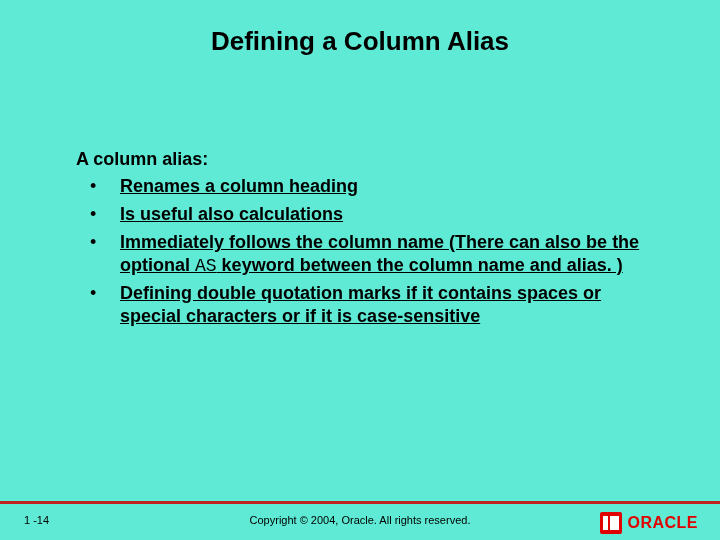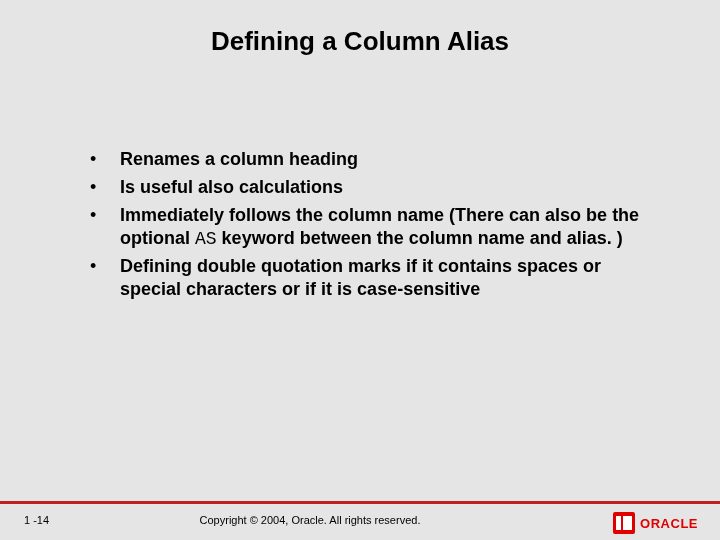--- a/index.html
+++ b/index.html
@@ -1,43 +1,44 @@
 <!DOCTYPE html>
 <html><head>
 <meta charset="utf-8">
 <style>
   * { margin: 0; padding: 0; box-sizing: border-box; }
   html, body { width: 720px; height: 540px; font-family: Arial, Helvetica, sans-serif; background: #fff; overflow: hidden; }
-  .slide { position: relative; width: 720px; height: 540px; background: #e5e5e5; }
+  .slide { position: relative; width: 720px; height: 540px; background: #5eead4; }
   .title { position: absolute; top: 26px; left: 0; width: 100%; text-align: center; font-size: 26px; font-weight: bold; color: #000; }
   .body { position: absolute; top: 148px; left: 76px; width: 580px; color: #000; font-size: 18px; line-height: 1.28; }
   .lead { font-weight: bold; margin-bottom: 4px; }
   ul.bullets { list-style: none; }
   ul.bullets li { display: flex; font-weight: bold; margin-bottom: 4px; }
   ul.bullets li .dot { width: 44px; flex: 0 0 44px; text-align: left; padding-left: 14px; font-weight: normal; }
-  ul.bullets li .txt { flex: 1; }
+  ul.bullets li .txt { flex: 1; text-decoration: underline; }
   .mono { font-family: "Courier New", Courier, monospace; font-weight: normal; }
   .footer-line { position: absolute; left: 0; bottom: 36px; width: 720px; height: 3px; background: #c02020; }
   .page-num { position: absolute; left: 24px; bottom: 14px; font-size: 11px; color: #000; }
-  .copyright { position: absolute; left: 0; bottom: 14px; width: 620px; text-align: center; font-size: 11px; color: #000; }
+  .copyright { position: absolute; left: 0; bottom: 14px; width: 720px; text-align: center; font-size: 11px; color: #000; }
   .logo { position: absolute; right: 22px; bottom: 6px; display: flex; align-items: center; gap: 5px; }
   .logo-mark { width: 22px; height: 22px; background: #e00000; border-radius: 2px; position: relative; }
   .logo-mark::before, .logo-mark::after { content: ""; position: absolute; background: #fff; }
   .logo-mark::before { left: 3px; top: 4px; width: 5px; height: 14px; }
   .logo-mark::after { left: 10px; top: 4px; width: 9px; height: 14px; }
-  .logo-text { font-size: 13px; font-weight: bold; letter-spacing: 0.5px; color: #e00000; }
+  .logo-text { font-size: 16px; font-weight: bold; letter-spacing: 0.5px; color: #e00000; }
 </style>
 </head>
 <body>
 
 <div class="slide">
 
   <div class="title">Defining a Column Alias</div>
 
   <div class="body">
+    <div class="lead">A column alias:</div>
     <ul class="bullets">
       <li>
         <span class="dot">•</span>
         <span class="txt"><span>Renames a column heading</span><span class="mono"></span><span></span></span>
       </li>
       <li>
         <span class="dot">•</span>
         <span class="txt"><span>Is useful also calculations</span><span class="mono"></span><span></span></span>
       </li>
       <li>

